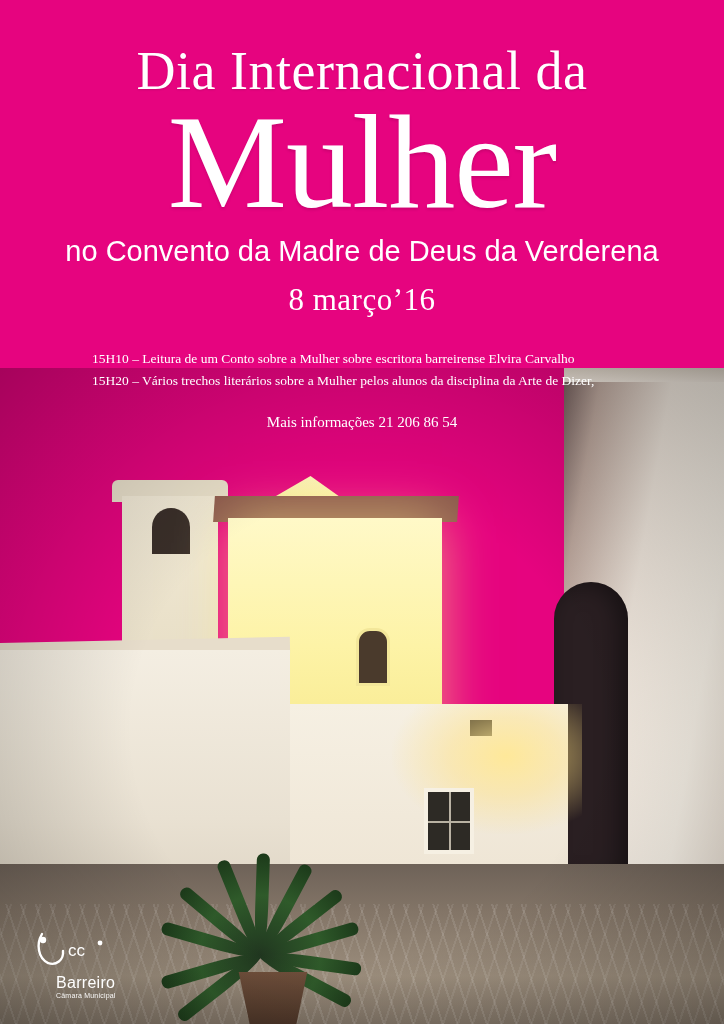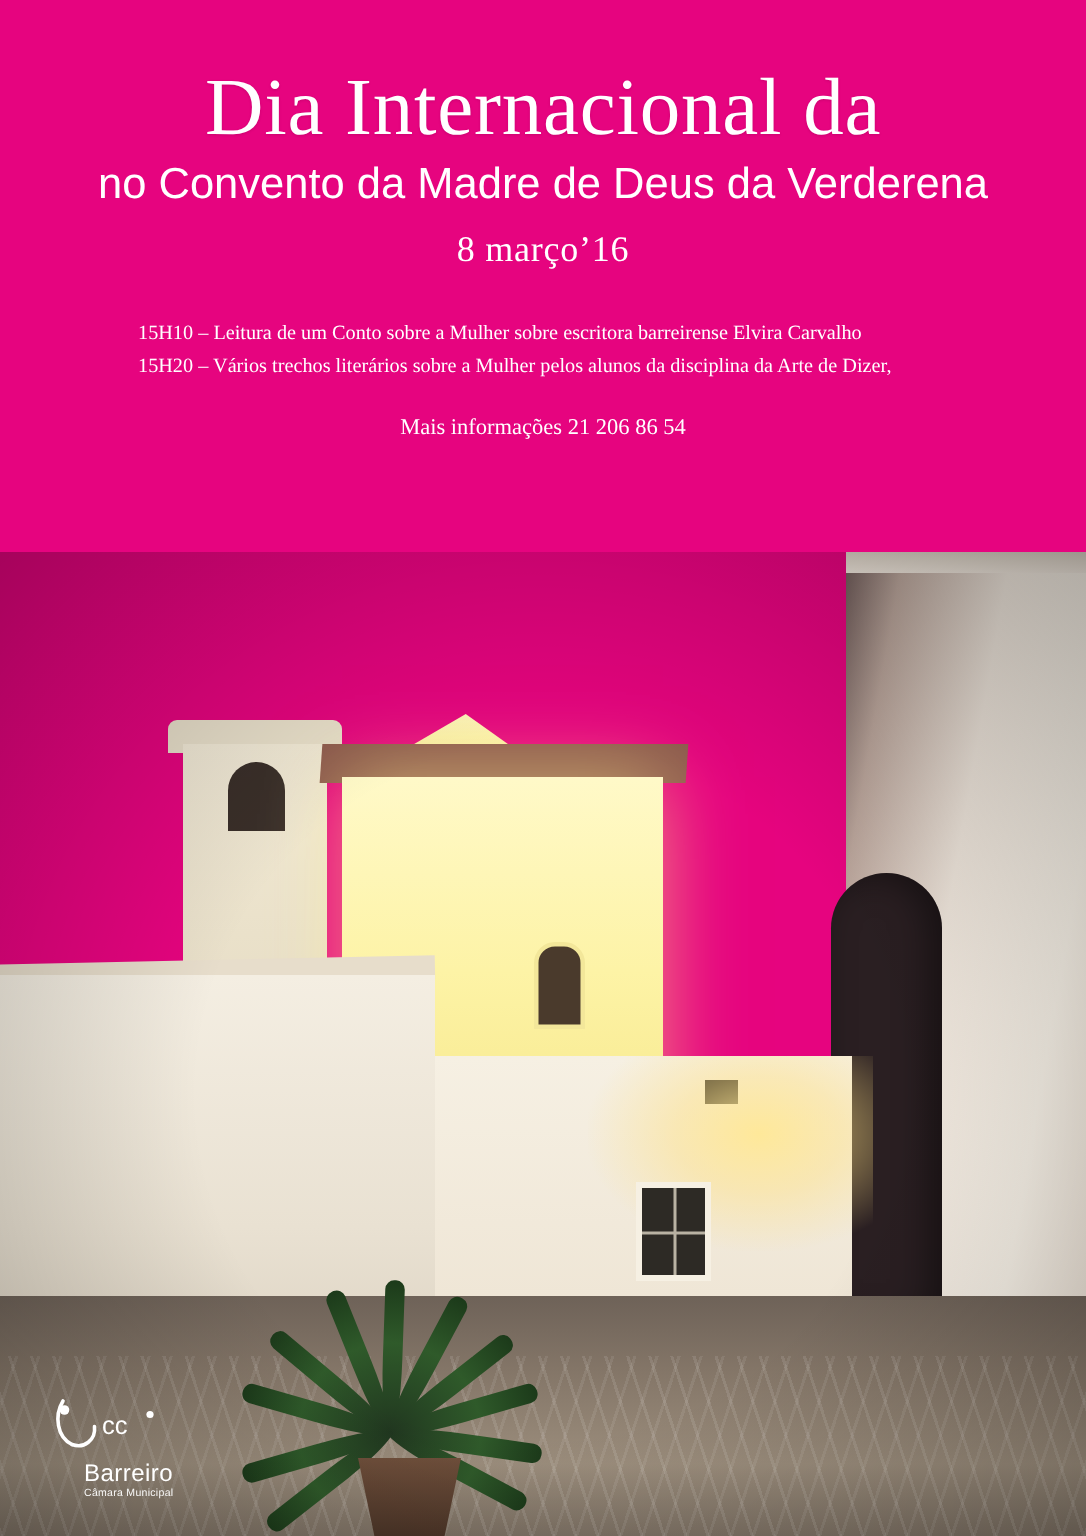--- a/index.html
+++ b/index.html
@@ -285,21 +285,21 @@
     text-shadow: 0 2px 3px rgba(0,0,0,.12);
   }
   .subtitle {
     font-size: 29px;
     line-height: 1.1;
     margin-top: 10px;
     font-family: "Liberation Sans", sans-serif;
     font-weight: 400;
   }
   .date {
-    font-size: 24px;
+    font-size: 31px;
     margin-top: 14px;
     letter-spacing: .5px;
   }
   .schedule {
     margin: 30px auto 0 auto;
     width: 540px;
     text-align: left;
     font-size: 13.5px;
     line-height: 1.62;
   }
@@ -397,20 +397,21 @@
       <div class="pot"></div>
     </div>
 
     <div class="photo-vignette"></div>
   </div>
 
   <div class="pink-top-right"></div>
 
   <div class="content">
     <div class="title-line1">Dia Internacional da</div>
+    <div class="title-line2">Mulher</div>
     <div class="subtitle">no Convento da Madre de Deus da Verderena</div>
     <div class="date">8 março’16</div>
 
     <div class="schedule">
       <div class="sched-row">
         <span>15H10</span>
         <span>– Leitura de um Conto sobre a Mulher sobre escritora barreirense Elvira Carvalho</span>
       </div>
       <div class="sched-row">
         <span>15H20</span>

